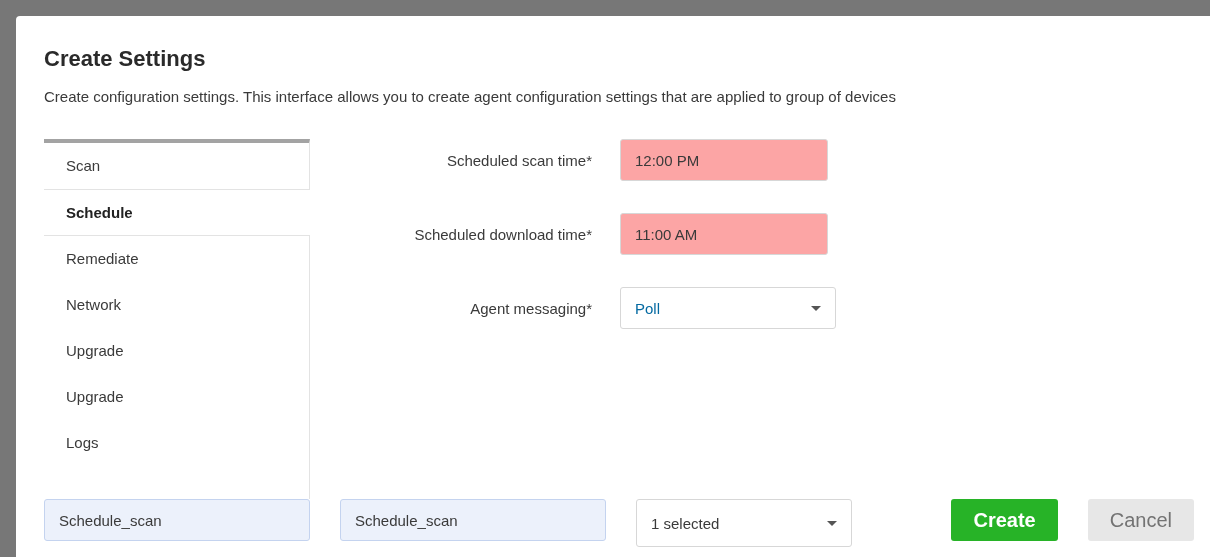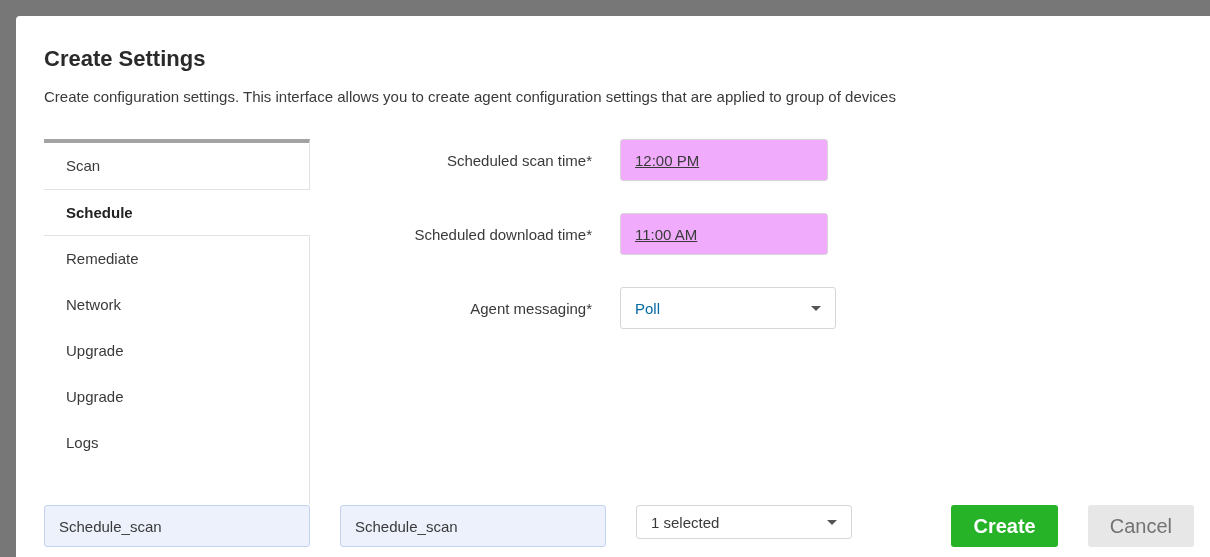--- a/index.html
+++ b/index.html
@@ -90,23 +90,22 @@
       font-size: 15px;
       color: #3a3a3a;
     }
     .text-input {
       height: 42px;
       border: 1px solid #d7d7d7;
       border-radius: 3px;
       padding: 0 14px;
       font-size: 15px;
       color: #3a3a3a;
-      background: #f0abfc;
+      background: #fca5a5;
       outline: none;
-      text-decoration: underline;
     }
     .text-input.w-wide { width: 208px; }
     .text-input.w-narrow { width: 92px; }
     .select-box {
       height: 42px;
       width: 216px;
       border: 1px solid #d7d7d7;
       border-radius: 3px;
       padding: 0 14px;
       font-size: 15px;
@@ -135,21 +134,21 @@
       width: 266px;
       border: 1px solid #c4d3ef;
       background: #ecf1fb;
       border-radius: 3px;
       padding: 0 14px;
       font-size: 15px;
       color: #3a3a3a;
       outline: none;
     }
     .footer-select {
-      height: 34px;
+      height: 48px;
       width: 216px;
       border: 1px solid #d7d7d7;
       border-radius: 3px;
       padding: 0 14px;
       font-size: 15px;
       color: #3a3a3a;
       display: flex;
       align-items: center;
       justify-content: space-between;
       cursor: pointer;

